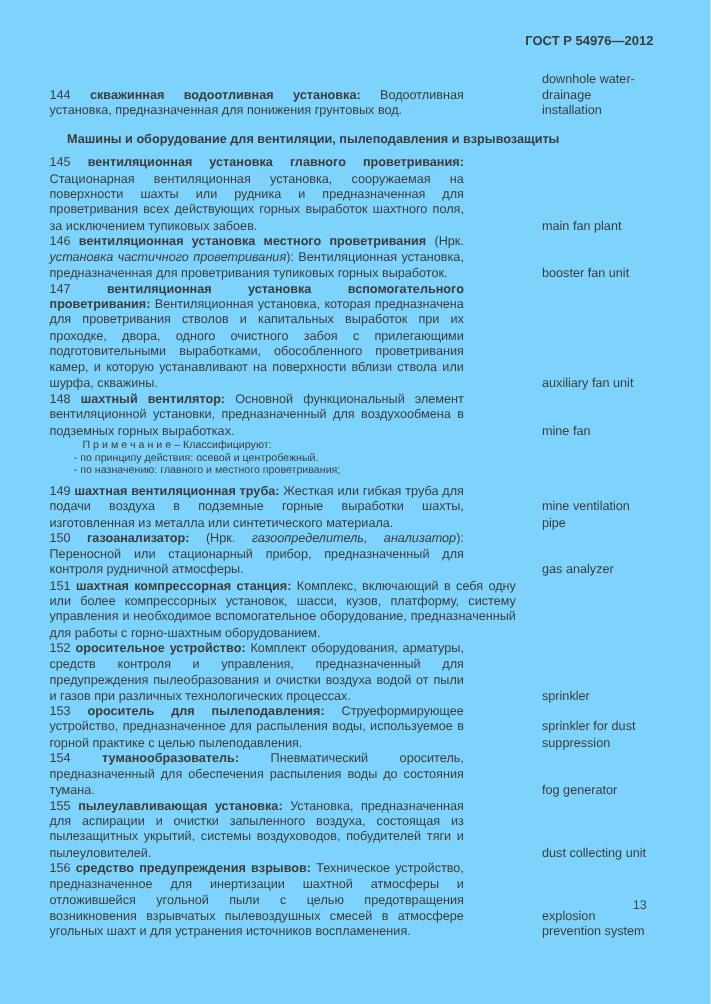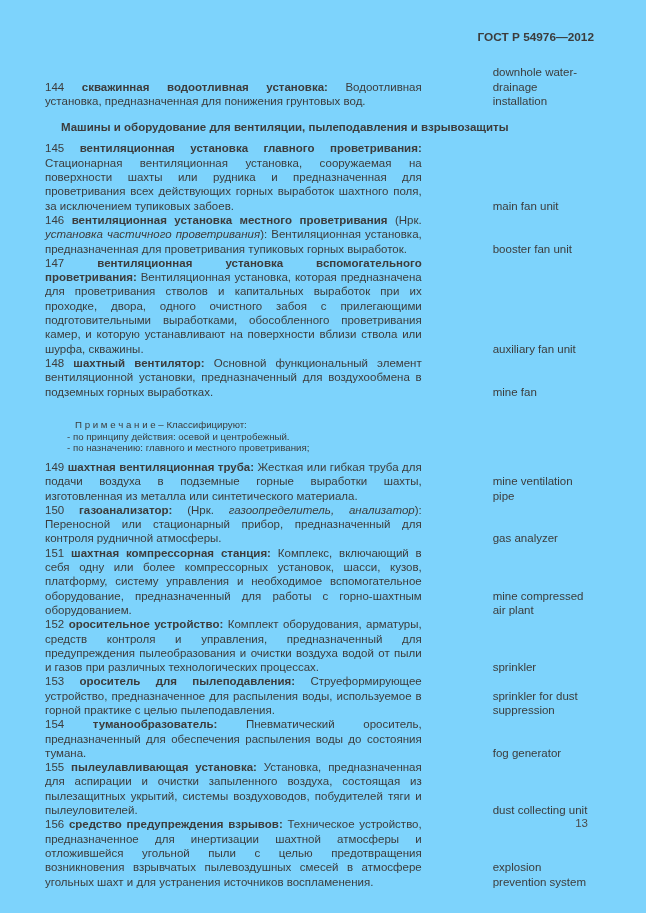--- a/index.html
+++ b/index.html
@@ -20,21 +20,21 @@
     text-align:right;
     font-weight:bold;
     font-size:11.8px;
     margin-bottom:21px;
   }
   .terms{width:549px;}
   .entry-row{display:flex;align-items:flex-end;gap:44px;}
   .entry-text{width:424px;text-align:justify;}
   .entry-english{width:114px;margin-left:27px;}
   .section-heading{font-weight:bold;margin:12px 0 7px 16px;width:549px;}
-  .note{font-size:9.7px;line-height:11.7px;margin:20px 0 6px 0;width:424px;}
+  .note{font-size:9.7px;line-height:11.7px;margin:0 0 6px 0;width:424px;}
   .note-label{padding-left:30px;}
   .note-item{padding-left:22px;}
   .seg-b{font-weight:bold;}
   .seg-i{font-style:italic;}
   .page-number{
     position:absolute;
     top:816px;left:558px;
     width:30px;
     text-align:right;
     color:#4a4a4a;
@@ -49,21 +49,21 @@
     <span>ГОСТ Р 54976—2012</span>
   </div>
   <div class="terms">
       <div class="entry-row">
         <div class="entry-text"><span>144</span> <span class="seg-b">скважинная водоотливная установка: </span><span>Водоотливная установка, предна­значенная для понижения грунтовых вод.</span></div>
         <div class="entry-english">downhole water-drainage installation</div>
       </div>
       <div class="section-heading">Машины и оборудование для вентиляции, пылеподавления и взрывозащиты</div>
       <div class="entry-row">
         <div class="entry-text"><span>145</span> <span class="seg-b">вентиляционная установка главного проветривания: </span><span>Стационарная вентиляционная установка, сооружаемая на поверхности шахты или рудника и предназначенная для проветривания всех действующих горных выработок шахтного поля, за исключением тупиковых забоев.</span></div>
-        <div class="entry-english">main fan unit</div>
+        <div class="entry-english">main fan plant</div>
       </div>
       <div class="entry-row">
         <div class="entry-text"><span>146</span> <span class="seg-b">вентиляционная установка местного проветривания </span><span>(Нрк. </span><span class="seg-i">установка частичного проветривания</span><span>): Вентиляционная установка, предназначенная для проветривания тупиковых горных выработок.</span></div>
         <div class="entry-english">booster fan unit</div>
       </div>
       <div class="entry-row">
         <div class="entry-text"><span>147</span> <span class="seg-b">вентиляционная установка вспомогательного проветривания: </span><span>Вен­тиляционная установка, которая предназначена для проветривания стволов и капитальных выработок при их проходке, двора, одного очистного забоя с при­легающими подготовительными выработками, обособленного проветривания камер, и которую устанавливают на поверхности вблизи ствола или шурфа, скважины.</span></div>
         <div class="entry-english">auxiliary fan unit</div>
       </div>
       <div class="entry-row">
@@ -78,21 +78,20 @@
       <div class="entry-row">
         <div class="entry-text"><span>149</span> <span class="seg-b">шахтная вентиляционная труба: </span><span>Жесткая или гибкая труба для подачи воздуха в подземные горные выработки шахты, изготовленная из металла или синтетического материала.</span></div>
         <div class="entry-english">mine ventilation pipe</div>
       </div>
       <div class="entry-row">
         <div class="entry-text"><span>150</span> <span class="seg-b">газоанализатор: </span><span>(Нрк. </span><span class="seg-i">газоопределитель, анализатор</span><span>): Переносной или стационарный прибор, предназначенный для контроля рудничной ат­мосферы.</span></div>
         <div class="entry-english">gas analyzer</div>
       </div>
       <div class="entry-row">
         <div class="entry-text"><span>151</span> <span class="seg-b">шахтная компрессорная станция: </span><span>Комплекс, включающий в себя одну или более компрессорных установок, шасси, кузов, платформу, систему управления и необходимое вспомогательное оборудование, предназначенный для работы с горно-шахтным оборудованием.</span></div>
-        <div class="entry-english">mine compressed air plant</div>
       </div>
       <div class="entry-row">
         <div class="entry-text"><span>152</span> <span class="seg-b">оросительное устройство: </span><span>Комплект оборудования, арматуры, средств контроля и управления, предназначенный для предупреждения пылеобразова­ния и очистки воздуха водой от пыли и газов при различных технологических процессах.</span></div>
         <div class="entry-english">sprinkler</div>
       </div>
       <div class="entry-row">
         <div class="entry-text"><span>153</span> <span class="seg-b">ороситель для пылеподавления: </span><span>Струеформирующее устройство, пред­назначенное для распыления воды, используемое в горной практике с целью пылеподавления.</span></div>
         <div class="entry-english">sprinkler for dust suppression</div>
       </div>
       <div class="entry-row">

